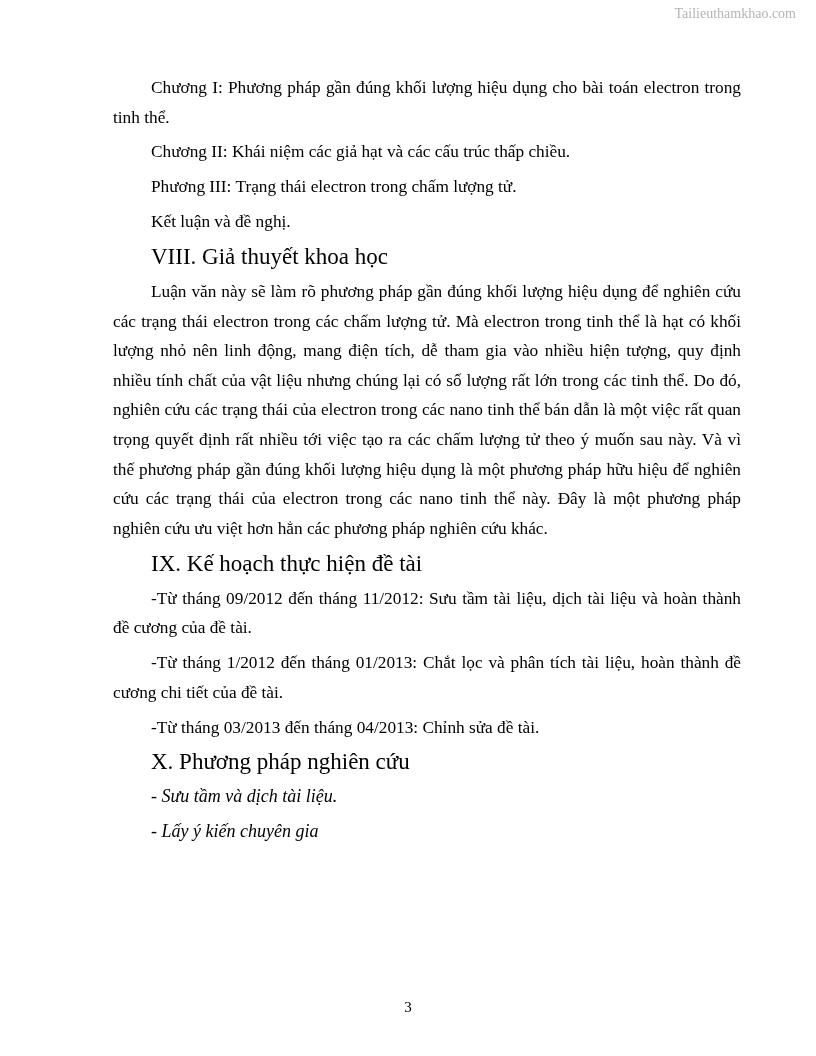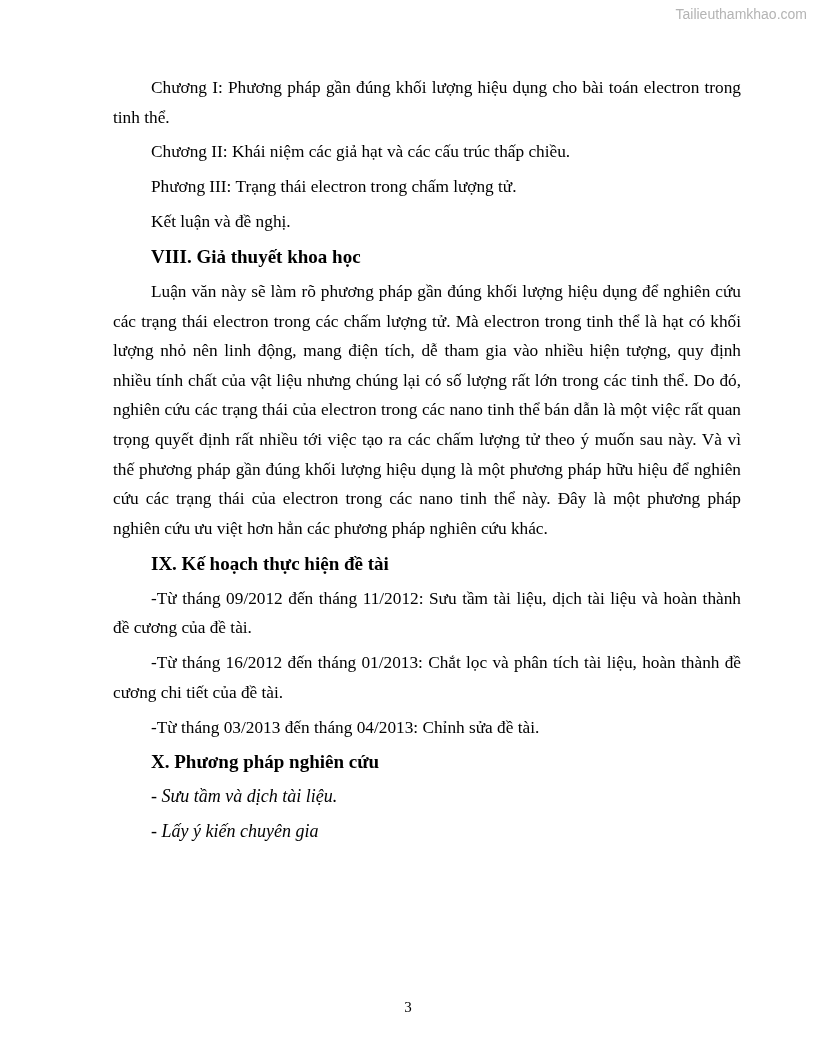--- a/index.html
+++ b/index.html
@@ -11,22 +11,22 @@
       width: 816px;
       height: 1056px;
       position: relative;
       overflow: hidden;
       font-family: "Liberation Serif", "DejaVu Serif", serif;
       color: #000000;
     }
     .watermark {
       position: absolute;
       top: 6px;
-      right: 9px;
-      font-family: Liberation Sans, sans-serif;
+      right: 20px;
+      font-family: Liberation Serif, serif;
       font-size: 14px;
       color: #b4b4b4;
       letter-spacing: 0px;
       text-align: center;
     }
     .page {
       position: absolute;
       left: 113px;
       top: 73px;
       width: 628px;
@@ -34,22 +34,22 @@
     .para {
       font-size: 17.3px;
       line-height: 29.6px;
       text-align: justify;
       margin: 0 0 5.3px 0;
     }
     .indent {
       text-indent: 38px;
     }
     .heading {
-      font-weight: bold;
-      font-size: 19px;
+      font-weight: normal;
+      font-size: 23px;
       line-height: 29.6px;
       margin: 0 0 5.3px 0;
       padding-left: 38px;
     }
     .list-item {
       font-size: 18px;
       line-height: 29.6px;
       margin: 0 0 5.3px 0;
       padding-left: 38px;
       font-style: italic;
@@ -72,21 +72,21 @@
   <p class="para indent">Chương I: Phương pháp gần đúng khối lượng hiệu dụng cho bài toán electron trong tinh thể.</p>
   <p class="para indent">Chương II: Khái niệm các giả hạt và các cấu trúc thấp chiều.</p>
   <p class="para indent">Phương III: Trạng thái electron trong chấm lượng tử.</p>
   <p class="para indent">Kết luận và đề nghị.</p>
 
   <p class="heading">VIII. Giả thuyết khoa học</p>
   <p class="para indent"> Luận văn này sẽ làm rõ phương pháp gần đúng khối lượng hiệu dụng để nghiên cứu các trạng thái electron trong các chấm lượng tử. Mà electron trong tinh thể là hạt có khối lượng nhỏ nên linh động, mang điện tích, dễ tham gia vào nhiều hiện tượng, quy định nhiều tính chất của vật liệu nhưng chúng lại có số lượng rất lớn trong các tinh thể. Do đó, nghiên cứu các trạng thái của electron trong các nano tinh thể bán dẫn là một việc rất quan trọng quyết định rất nhiều tới việc tạo ra các chấm lượng tử theo ý muốn sau này. Và vì thế phương pháp gần đúng khối lượng hiệu dụng là một phương pháp hữu hiệu để nghiên cứu các trạng thái của electron trong các nano tinh thể này. Đây là một phương pháp nghiên cứu ưu việt hơn hẳn các phương pháp nghiên cứu khác.</p>
 
   <p class="heading">IX. Kế hoạch thực hiện đề tài</p>
   <p class="para indent">-Từ tháng 09/2012 đến tháng 11/2012: Sưu tầm tài liệu, dịch tài liệu và hoàn thành đề cương của đề tài.</p>
-  <p class="para indent">-Từ tháng 16/2012 đến tháng 01/2013: Chắt lọc và phân tích tài liệu, hoàn thành đề cương chi tiết của đề tài.</p>
+  <p class="para indent">-Từ tháng 1/2012 đến tháng 01/2013: Chắt lọc và phân tích tài liệu, hoàn thành đề cương chi tiết của đề tài.</p>
   <p class="para indent">-Từ tháng 03/2013 đến tháng 04/2013: Chỉnh sửa đề tài.</p>
 
   <p class="heading">X. Phương pháp nghiên cứu</p>
   <p class="list-item">- Sưu tầm và dịch tài liệu.</p>
   <p class="list-item">- Lấy ý kiến chuyên gia</p>
 </div>
 
 <div class="page-number">3</div>
 
 </body></html>

